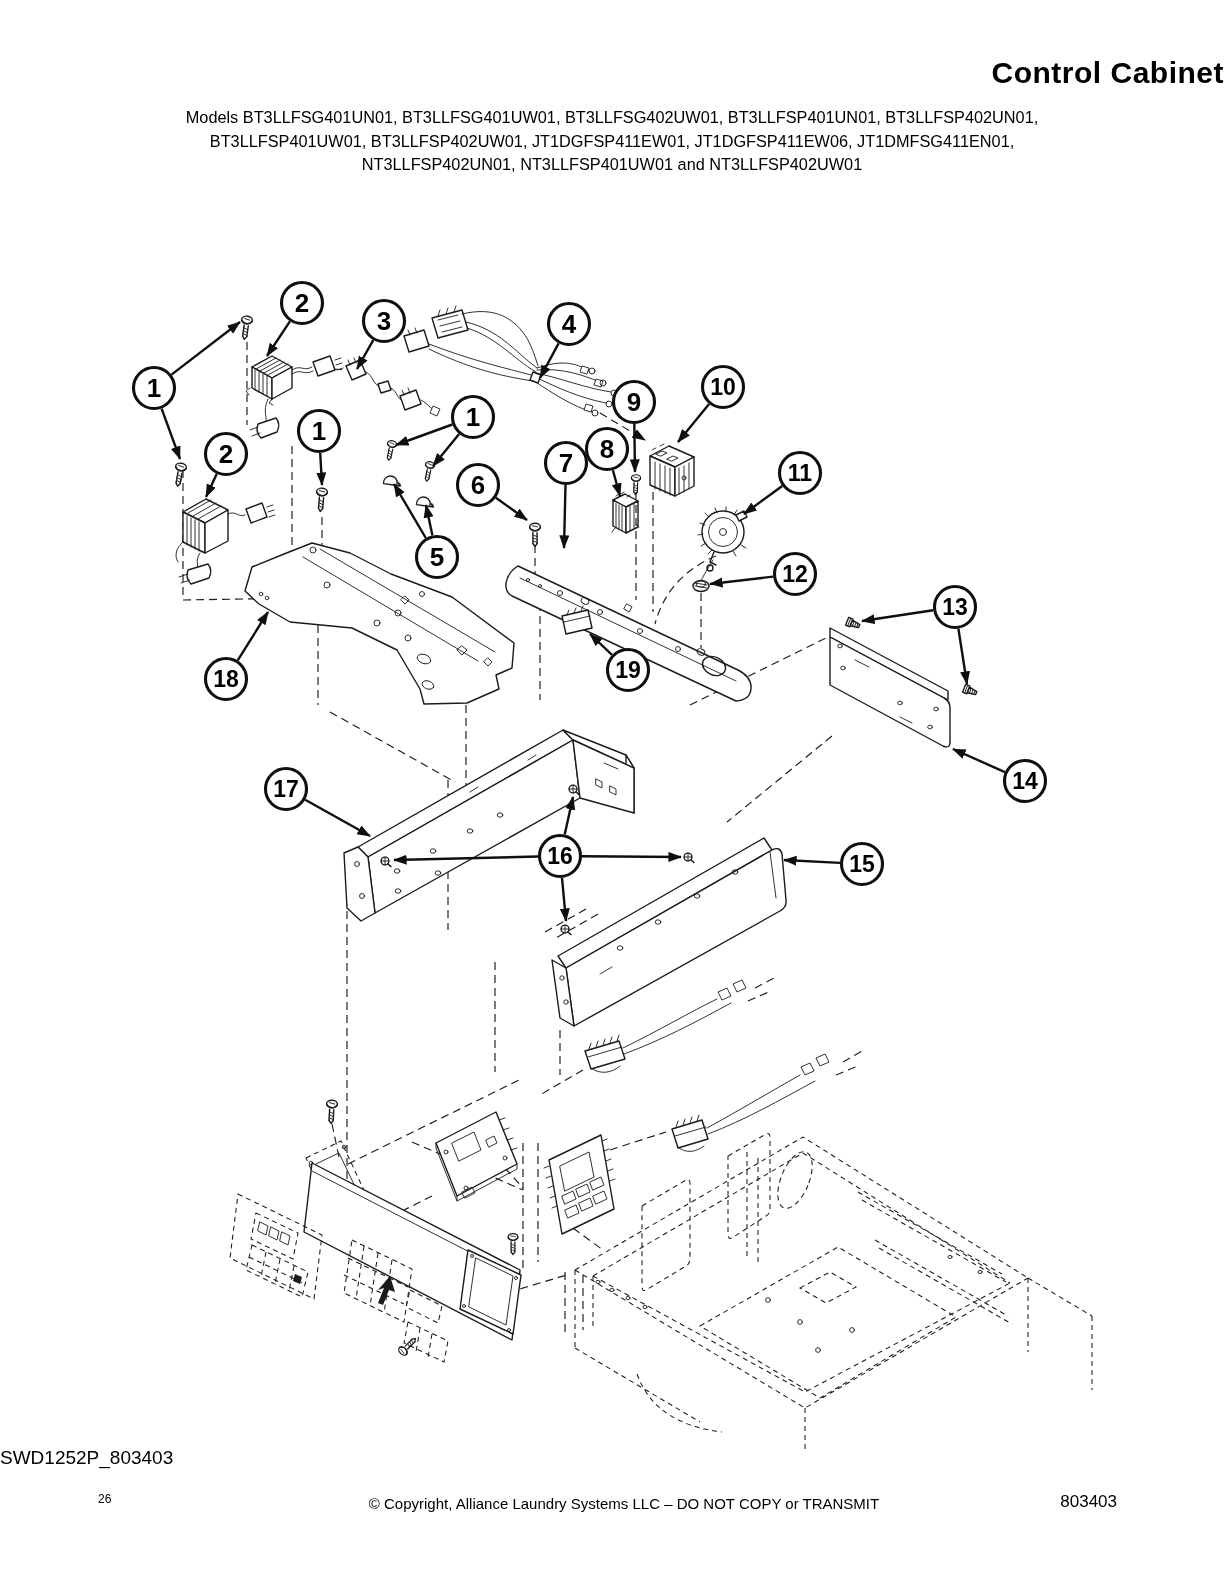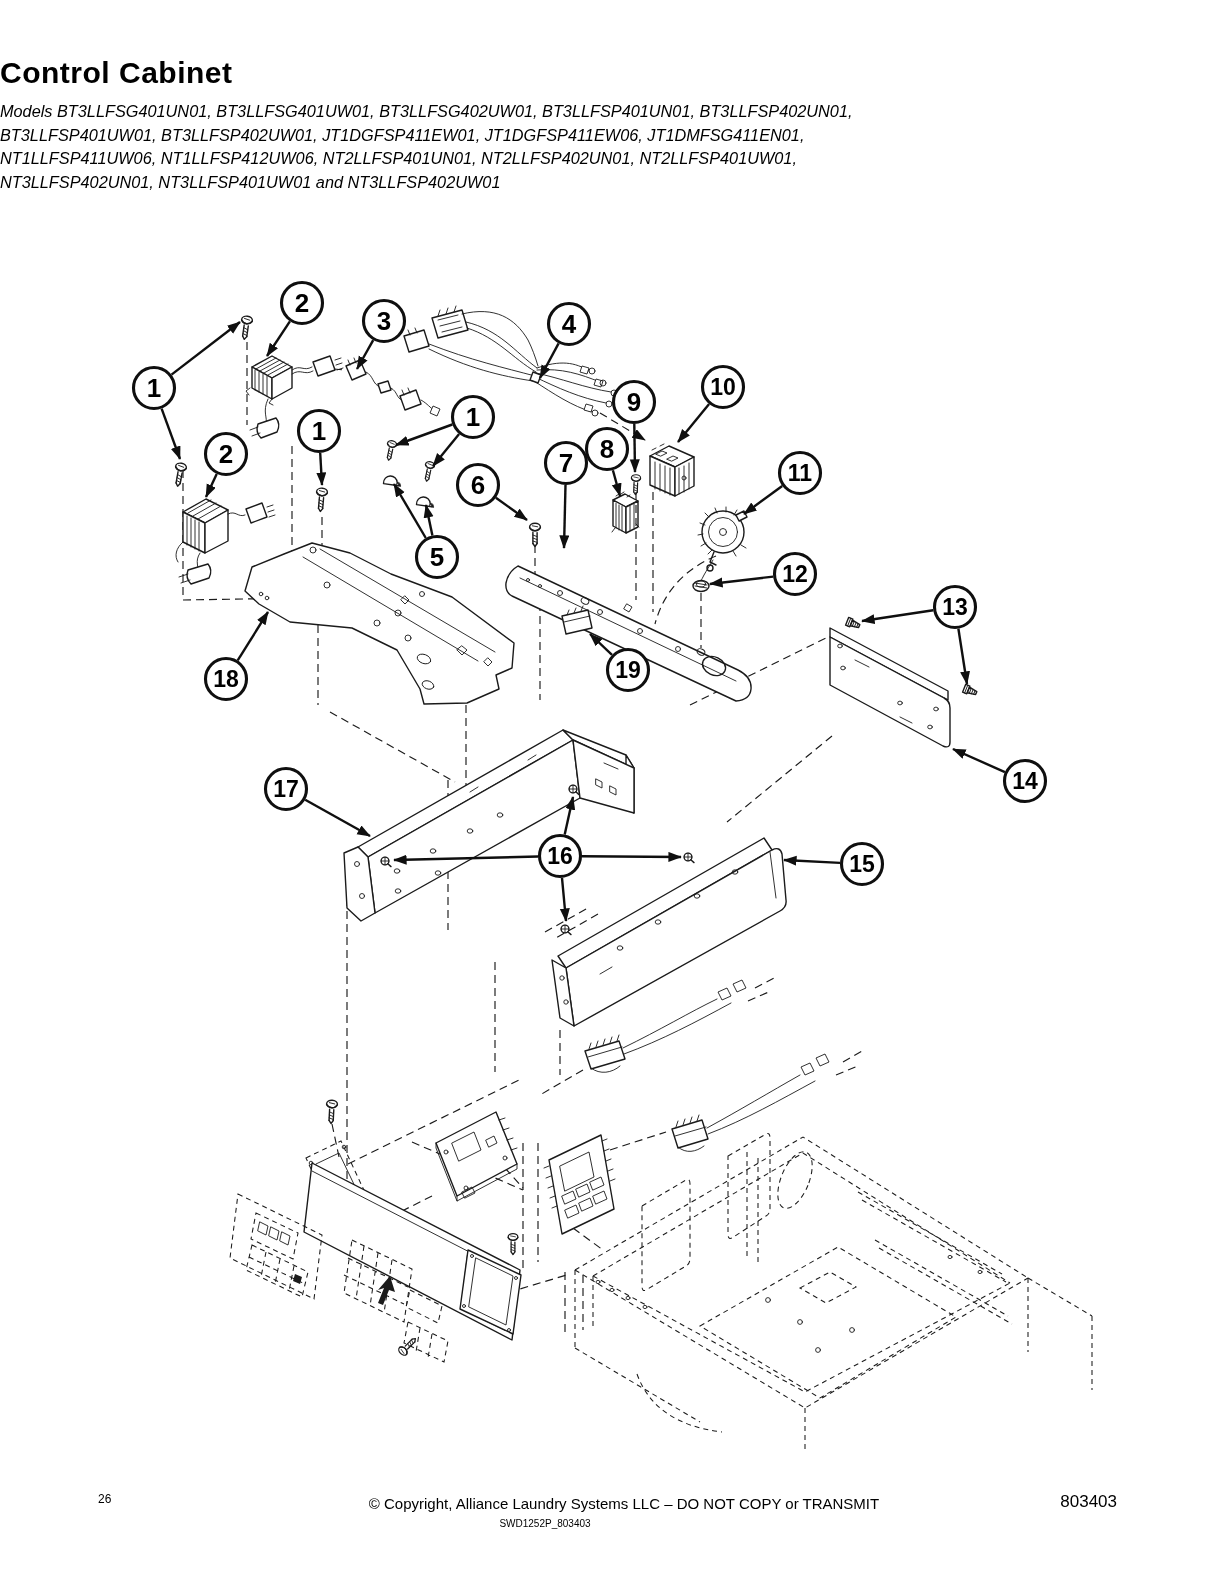--- a/index.html
+++ b/index.html
@@ -1,21 +1,21 @@
 <!DOCTYPE html>
 <html><head>
 <meta charset="utf-8">
 <style>
   html,body{margin:0;padding:0;background:#e8e8e8;}
   .page{position:relative;width:1224px;height:1584px;background:#ffffff;margin:0 auto;
         font-family:"Liberation Sans",sans-serif;color:#000;overflow:hidden;}
-  .page-title{text-align:left;font-weight:700;font-size:30px;padding-top:56px;letter-spacing:.5px;}
-  .model-list{font-size:16.3px;line-height:23.6px;margin-top:10px;font-weight:400;font-style:italic;}
+  .page-title{text-align:right;font-weight:700;font-size:30px;padding-top:56px;letter-spacing:.5px;}
+  .model-list{text-align:center;font-size:16.3px;line-height:23.6px;margin-top:16px;font-weight:400;}
   svg.diagram{position:absolute;left:0;top:0;width:1224px;height:1584px;}
-  .fig-code{position:absolute;left:0;right:134px;top:1518px;text-align:center;font-size:10px;}
+  .fig-code{position:absolute;left:0;right:134px;top:1447px;text-align:left;font-size:19px;}
   .page-num{position:absolute;left:98px;top:1492px;font-size:12px;}
   .copyright{position:absolute;left:0;right:0;top:1495px;text-align:center;font-size:15px;margin-left:24px;}
   .doc-num{position:absolute;right:107px;top:1492px;font-size:17px;text-align:center;}
 
   
   .p{fill:none;stroke:#1b1b1b;stroke-width:1.4;stroke-linejoin:round;stroke-linecap:round;}
   .pw{fill:#ffffff;stroke:#1b1b1b;stroke-width:1.4;stroke-linejoin:round;}
   .thin{stroke-width:0.9;}
   .dash{fill:none;stroke:#1b1b1b;stroke-width:1.15;stroke-dasharray:8 5;stroke-linecap:butt;}
   .dashf{fill:none;stroke:#1b1b1b;stroke-width:1.05;stroke-dasharray:5 4;stroke-linecap:butt;}
@@ -483,21 +483,20 @@
         <line x1="612.0" y1="654.9" x2="590" y2="634" class="co-arrow" marker-end="url(#ah)"></line>
         <circle cx="628" cy="670" r="20.5" class="co-circle"></circle>
         <text x="628" y="670" dy="8" font-size="23" class="co-num">19</text>
       </g>
   </svg>
 
   <div class="page-title">Control Cabinet</div>
   <div class="model-list">
       <div>Models BT3LLFSG401UN01, BT3LLFSG401UW01, BT3LLFSG402UW01, BT3LLFSP401UN01, BT3LLFSP402UN01,</div>
       <div>BT3LLFSP401UW01, BT3LLFSP402UW01, JT1DGFSP411EW01, JT1DGFSP411EW06, JT1DMFSG411EN01,</div>
-      <div>NT1LLFSP411UW06, NT1LLFSP412UW06, NT2LLFSP401UN01, NT2LLFSP402UN01, NT2LLFSP401UW01,</div>
       <div>NT3LLFSP402UN01, NT3LLFSP401UW01 and NT3LLFSP402UW01</div>
     </div>
 
   <div class="fig-code">SWD1252P_803403</div>
   <div class="page-num">26</div>
   <div class="copyright">© Copyright, Alliance Laundry Systems LLC – DO NOT COPY or TRANSMIT</div>
   <div class="doc-num">803403</div>
 </div>
 
 </body></html>

